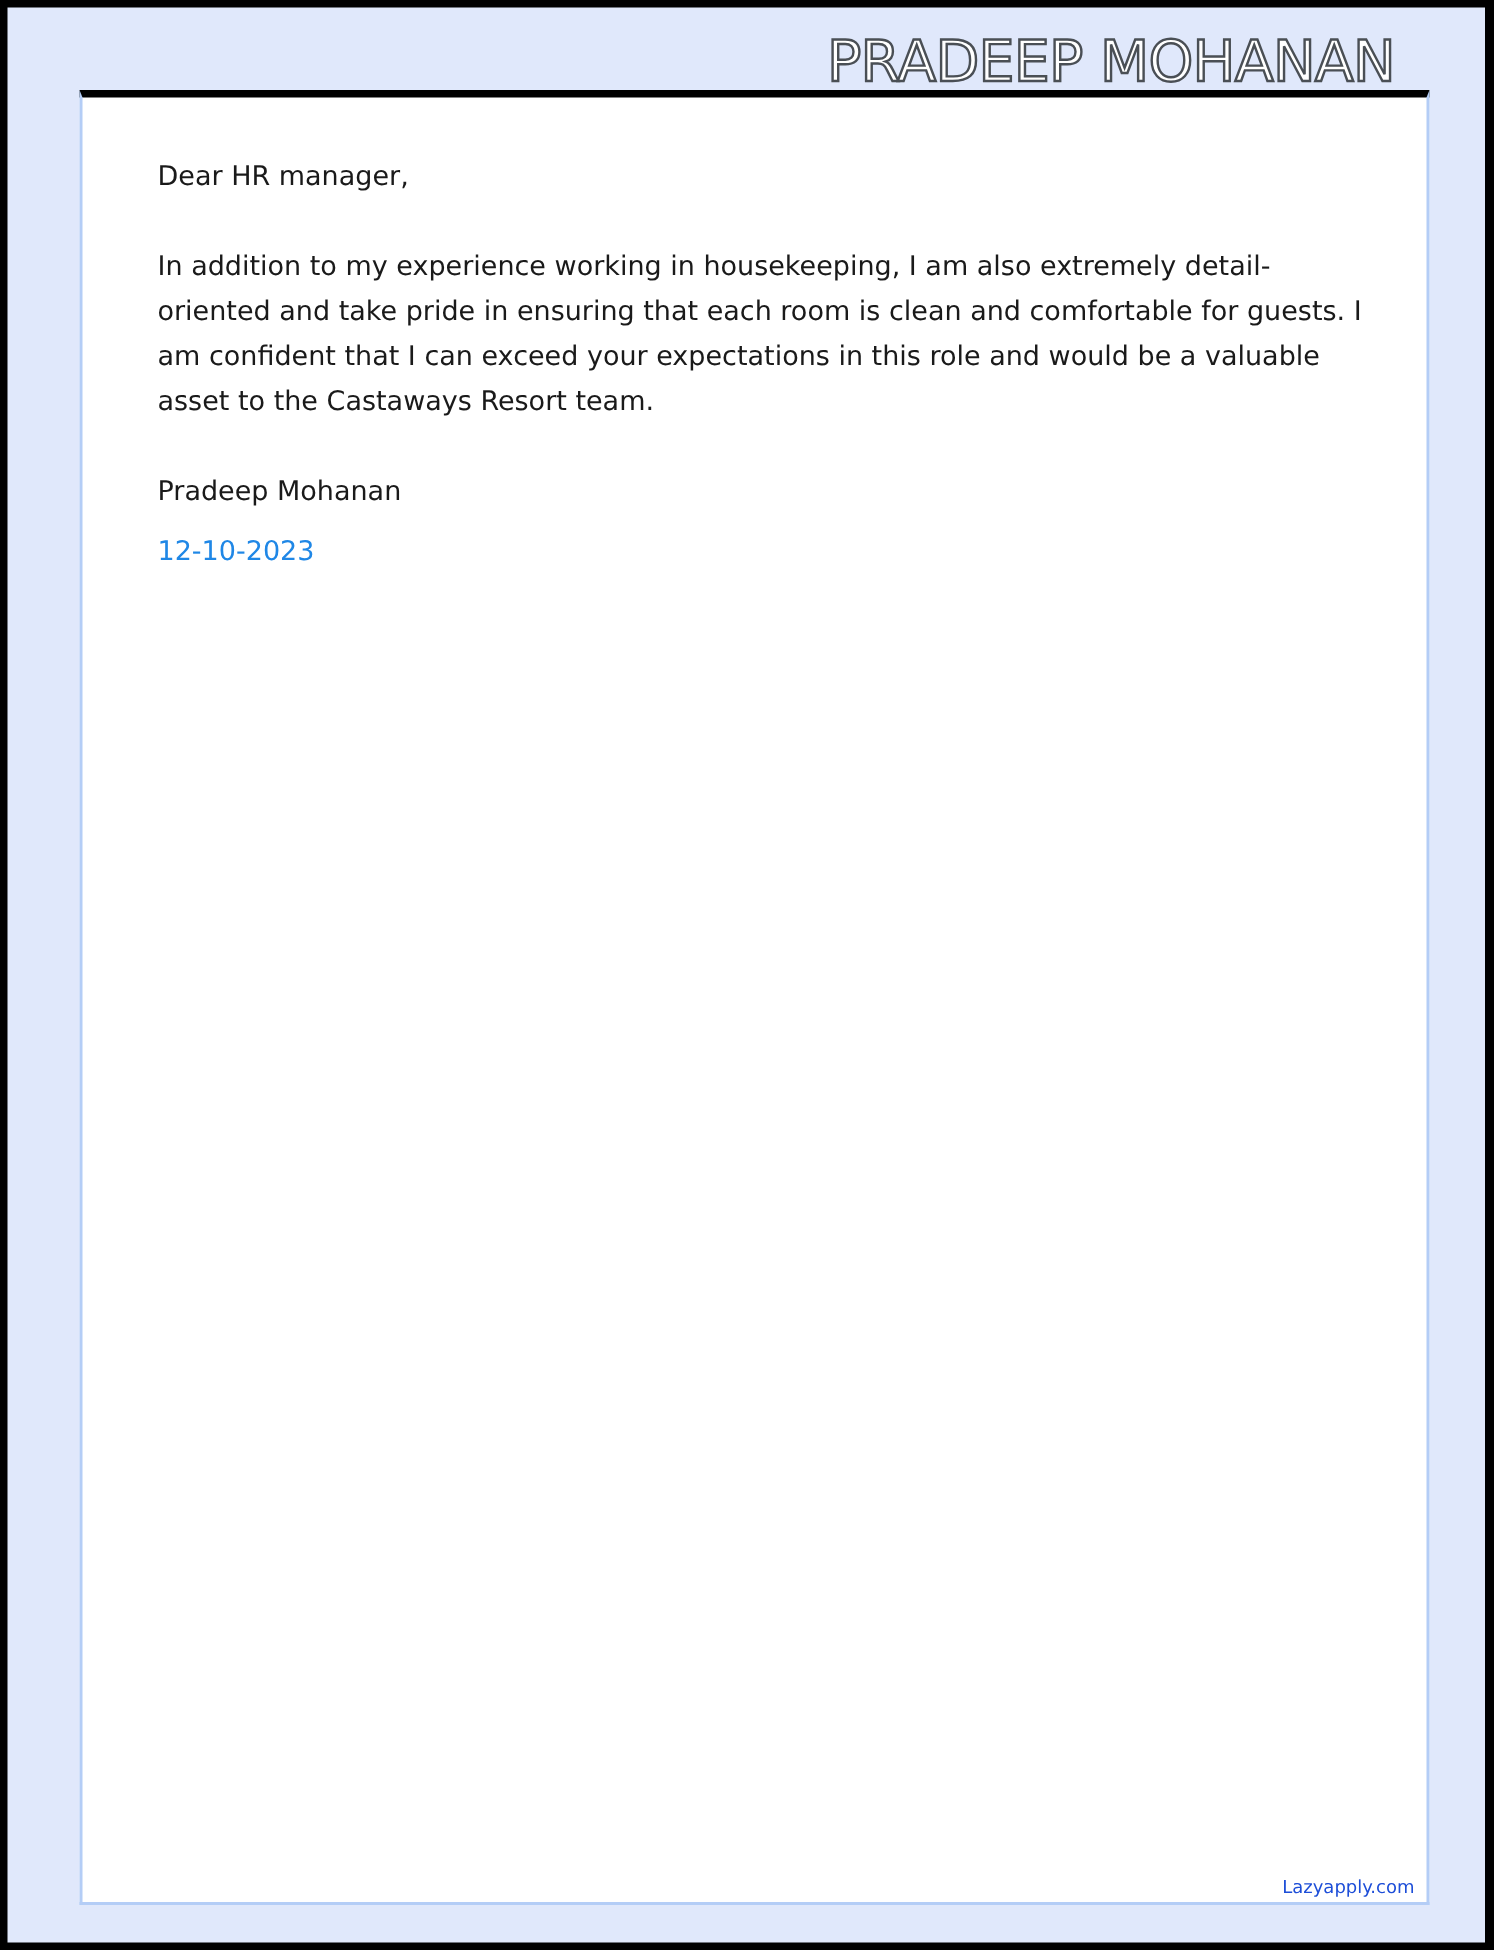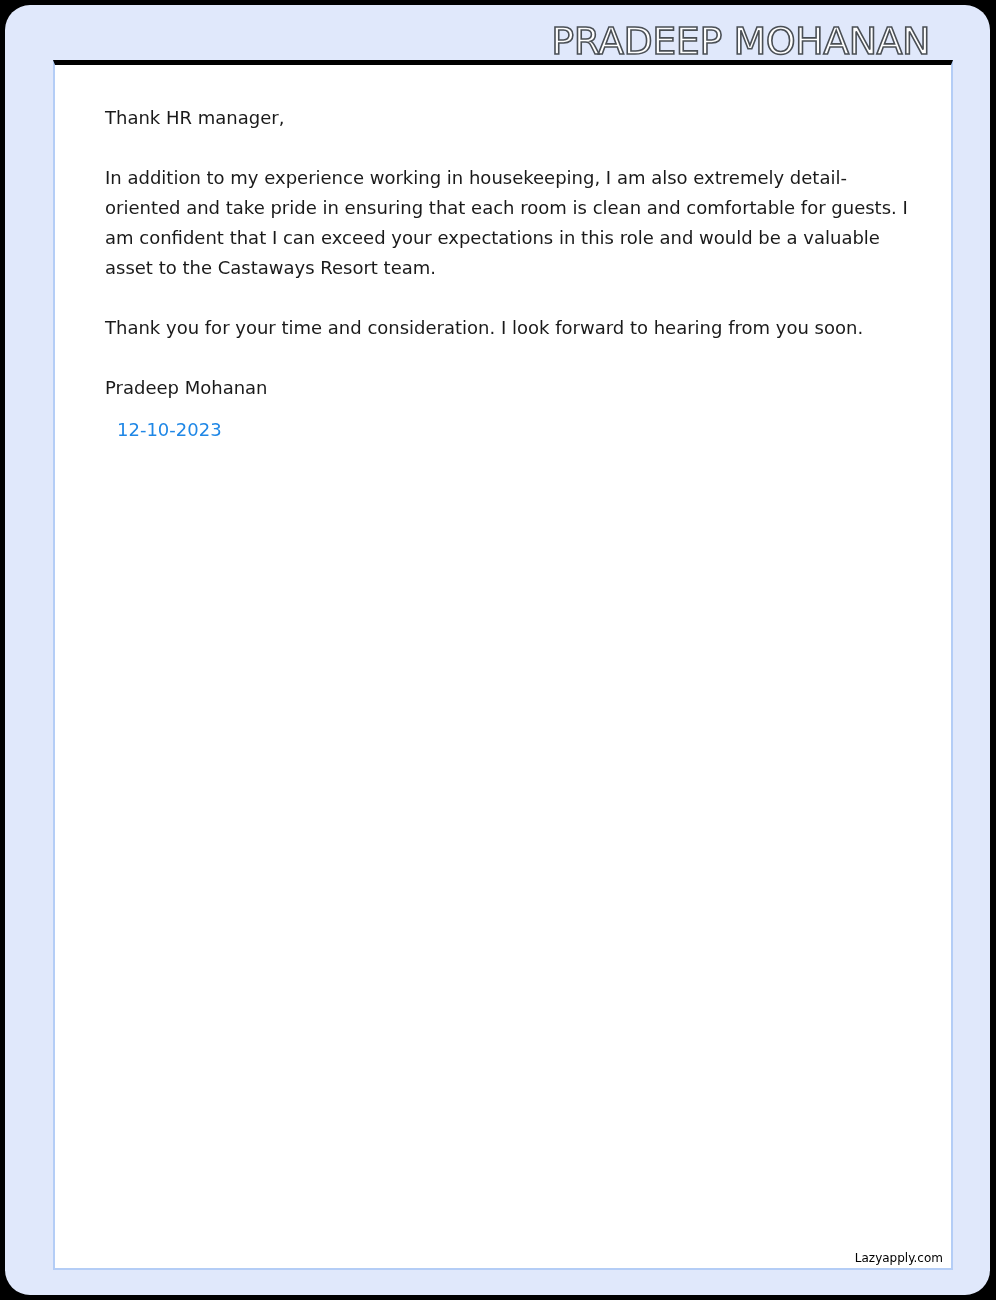--- a/index.html
+++ b/index.html
@@ -4,21 +4,20 @@
 <style>
   html, body { margin: 0; padding: 0; }
   body {
     width: 996px; height: 1300px; position: relative; overflow: hidden;
     background: #000;
     font-family: "DejaVu Sans", sans-serif;
   }
   .frame {
     position: absolute; left: 5px; top: 5px; width: 985px; height: 1290px;
     background: #e0e8fb;
-    border-radius: 25px;
   }
   .name-header {
     position: absolute; right: 60px; top: 14px;
     font-family: "DejaVu Sans", sans-serif;
     font-size: 38px; letter-spacing: -0.5px;
     color: #ffffff;
     -webkit-text-stroke: 1.6px #4a4f55;
     line-height: 44px;
     white-space: nowrap;
   }
@@ -27,35 +26,34 @@
     background: #ffffff;
     border-left: 2px solid #b4cdf6; border-right: 2px solid #b4cdf6; border-bottom: 2px solid #b4cdf6;
     border-top: 5px solid #000;
   }
   .content {
     position: absolute; left: 50px; top: 38px; width: 810px;
     font-size: 18px; line-height: 30px; color: #1a1a1a;
   }
   .content p { margin: 0 0 30px 0; }
   .content .signame { margin: 0 0 10px 0; }
-  .content .date { color: #1f87e6; margin: 12px; }
+  .content .date { color: #1f87e6; margin: 0; }
   .footer-brand {
     position: absolute; right: 8px; bottom: 2px;
-    font-size: 12px; color: #000000; line-height: 16px; padding-left: 48px;
+    font-size: 12px; color: #1d4ed8; line-height: 16px; padding-left: 48px;
   }
 </style>
 </head>
 <body>
 
 <div class="frame">
   <div class="name-header">PRADEEP MOHANAN</div>
 
   <div class="page">
     <div class="content">
-      <p>Thank HR manager,</p>
+      <p>Dear HR manager,</p>
       <p>In addition to my experience working in housekeeping, I am also extremely detail-oriented and take pride in ensuring that each room is clean and comfortable for guests. I am confident that I can exceed your expectations in this role and would be a valuable asset to the Castaways Resort team.</p>
-      <p>Thank you for your time and consideration. I look forward to hearing from you soon.</p>
       <p class="signame">Pradeep Mohanan</p>
       <p class="date">12-10-2023</p>
     </div>
     <div class="footer-brand">Lazyapply.com</div>
   </div>
 </div>
 
 </body></html>

